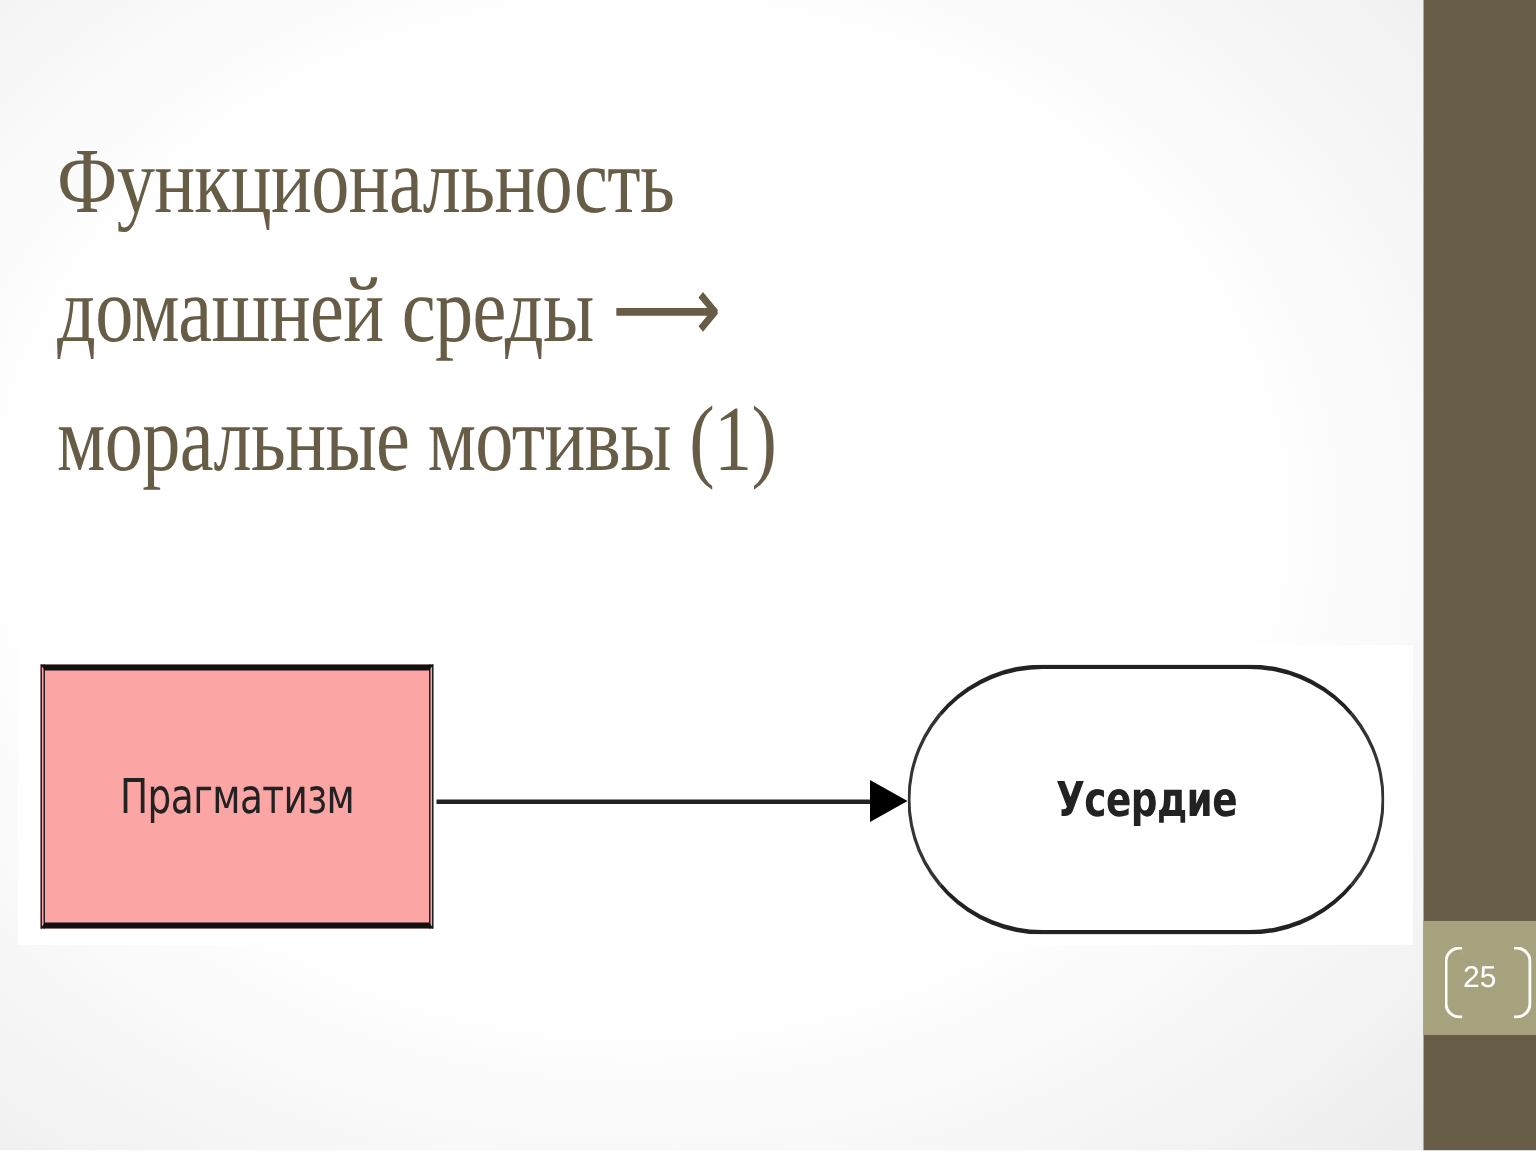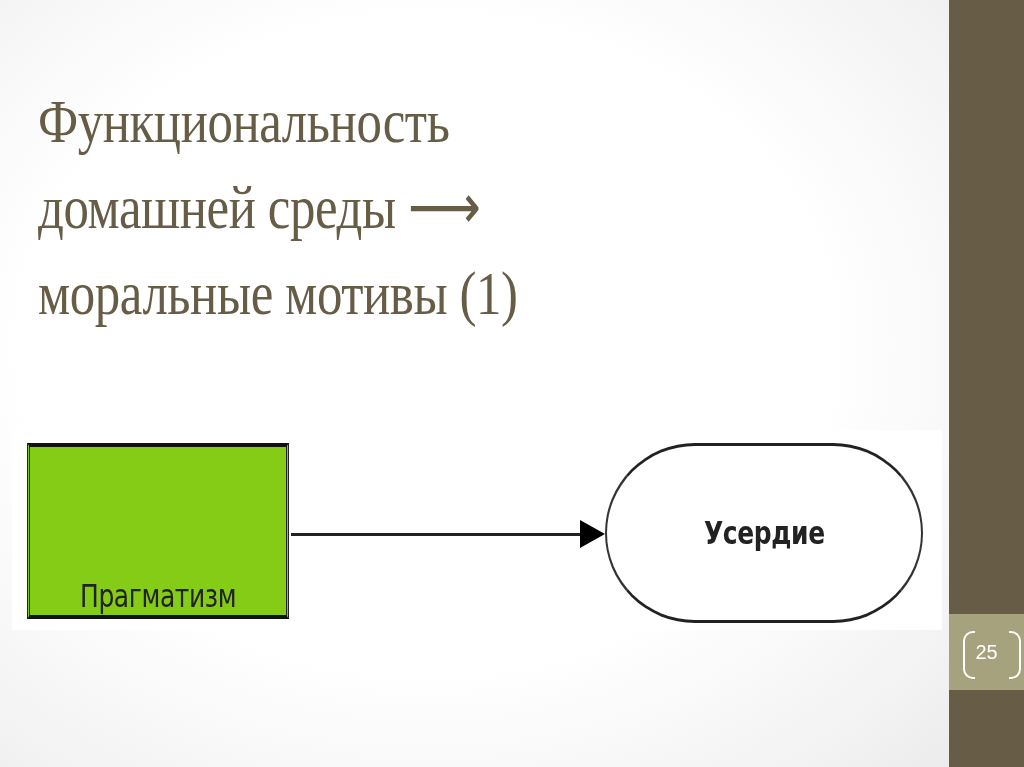--- a/index.html
+++ b/index.html
@@ -10,22 +10,22 @@
   .page-box { position:absolute; left:949px; top:614px; width:75px; height:76px; background:#a6a27d;padding-left:38px; }
   .page-num { position:absolute; left:0; top:0; width:75px; height:76px; display:flex; align-items:center; justify-content:center;
     color:#ffffff; font-family:"Liberation Sans", sans-serif; font-size:20px; }
   .bracket { position:absolute; top:17px; width:10px; height:44px; border:2px solid #ffffff; }
   .bracket.left { left:14px; border-right:none; border-radius:10px 0 0 10px; }
   .bracket.right { left:60px; border-left:none; border-radius:0 10px 10px 0; }
   .title { position:absolute; left:38px; top:78px; width:700px; color:#675d46;
     font-family:"Liberation Serif", serif; font-size:62px; line-height:86px; letter-spacing:-0.5px; transform:scaleX(0.82); transform-origin:left top; white-space:nowrap; }
   .title div { height:86px; }
   .diagram-area { position:absolute; left:12px; top:430px; width:930px; height:200px; background:#ffffff; }
-  .box-rect { position:absolute; left:27px; top:443px; width:262px; height:176px; border-top:4px solid #111; border-bottom:4px solid #111; border-left:3px double #222; border-right:3px double #222; box-sizing:border-box; background:#84cc16;
-    display:flex; align-items:flex-end; justify-content:center; }
+  .box-rect { position:absolute; left:27px; top:443px; width:262px; height:176px; border-top:4px solid #111; border-bottom:4px solid #111; border-left:3px double #222; border-right:3px double #222; box-sizing:border-box; background:#fca5a5;
+    display:flex; align-items:center; justify-content:center; }
   .box-pill { position:absolute; left:605px; top:443px; width:318px; height:180px; border:2px solid #333; border-top:3px solid #222; border-bottom:3px solid #222; border-radius:90px / 90px; box-sizing:border-box; background:#fff;
     display:flex; align-items:center; justify-content:center;font-weight:bold; }
   .label { font-family:"DejaVu Sans", sans-serif; font-size:32px; color:#222; transform:scaleX(0.78); letter-spacing:-0.5px; }
   .arrow-line { position:absolute; left:291px; top:533px; width:292px; height:3px; background:#222; }
   .arrow-head { position:absolute; left:580px; top:520px; width:0; height:0; border-top:14px solid transparent; border-bottom:14px solid transparent; border-left:25px solid #000; }
 </style>
 </head>
 <body>
 
 <div class="slide"></div>

